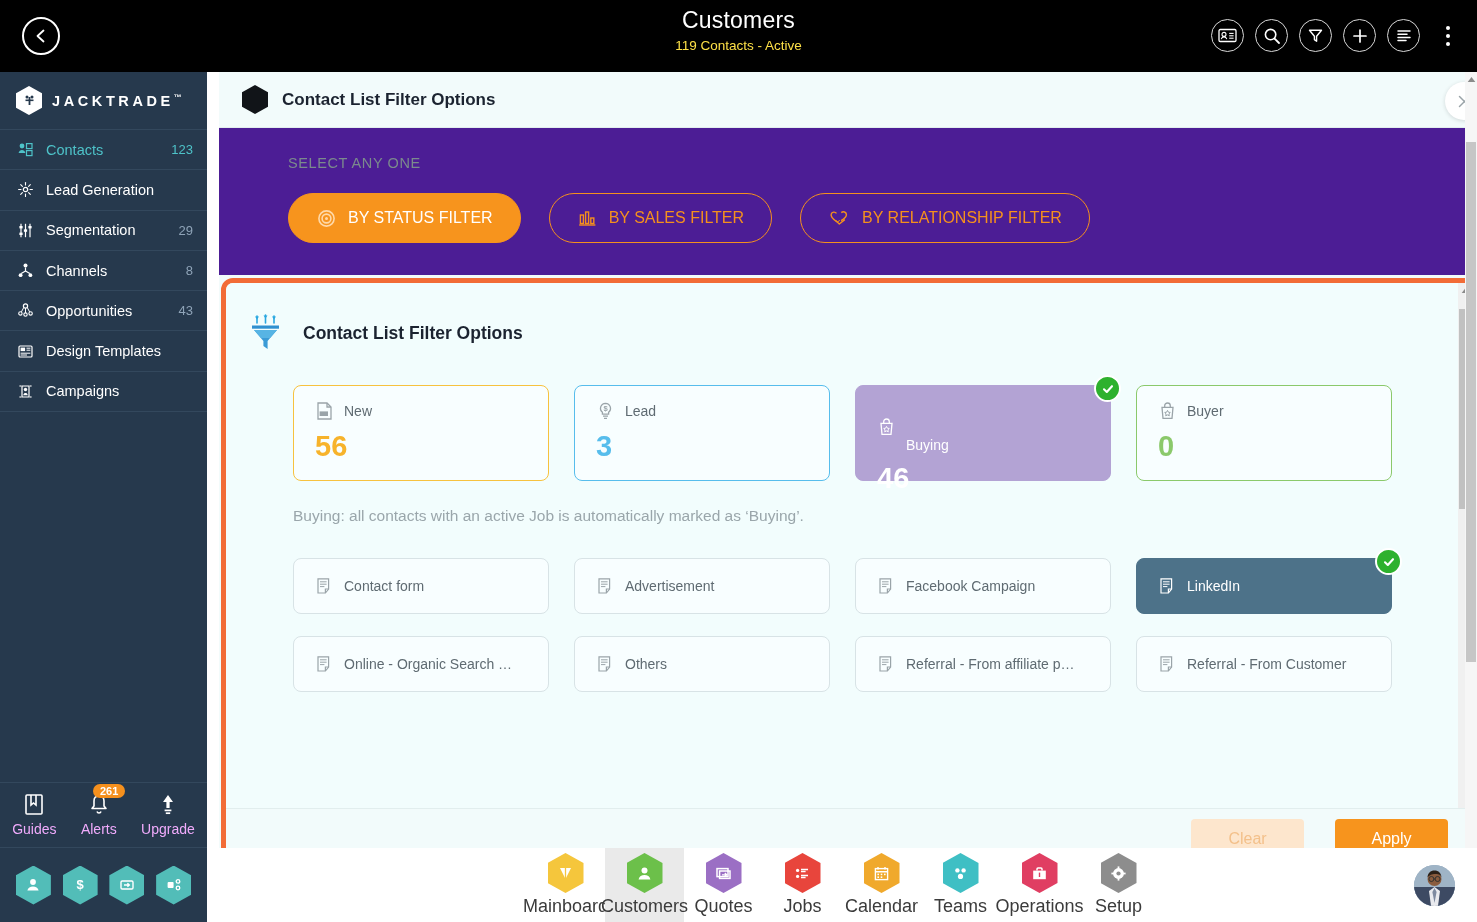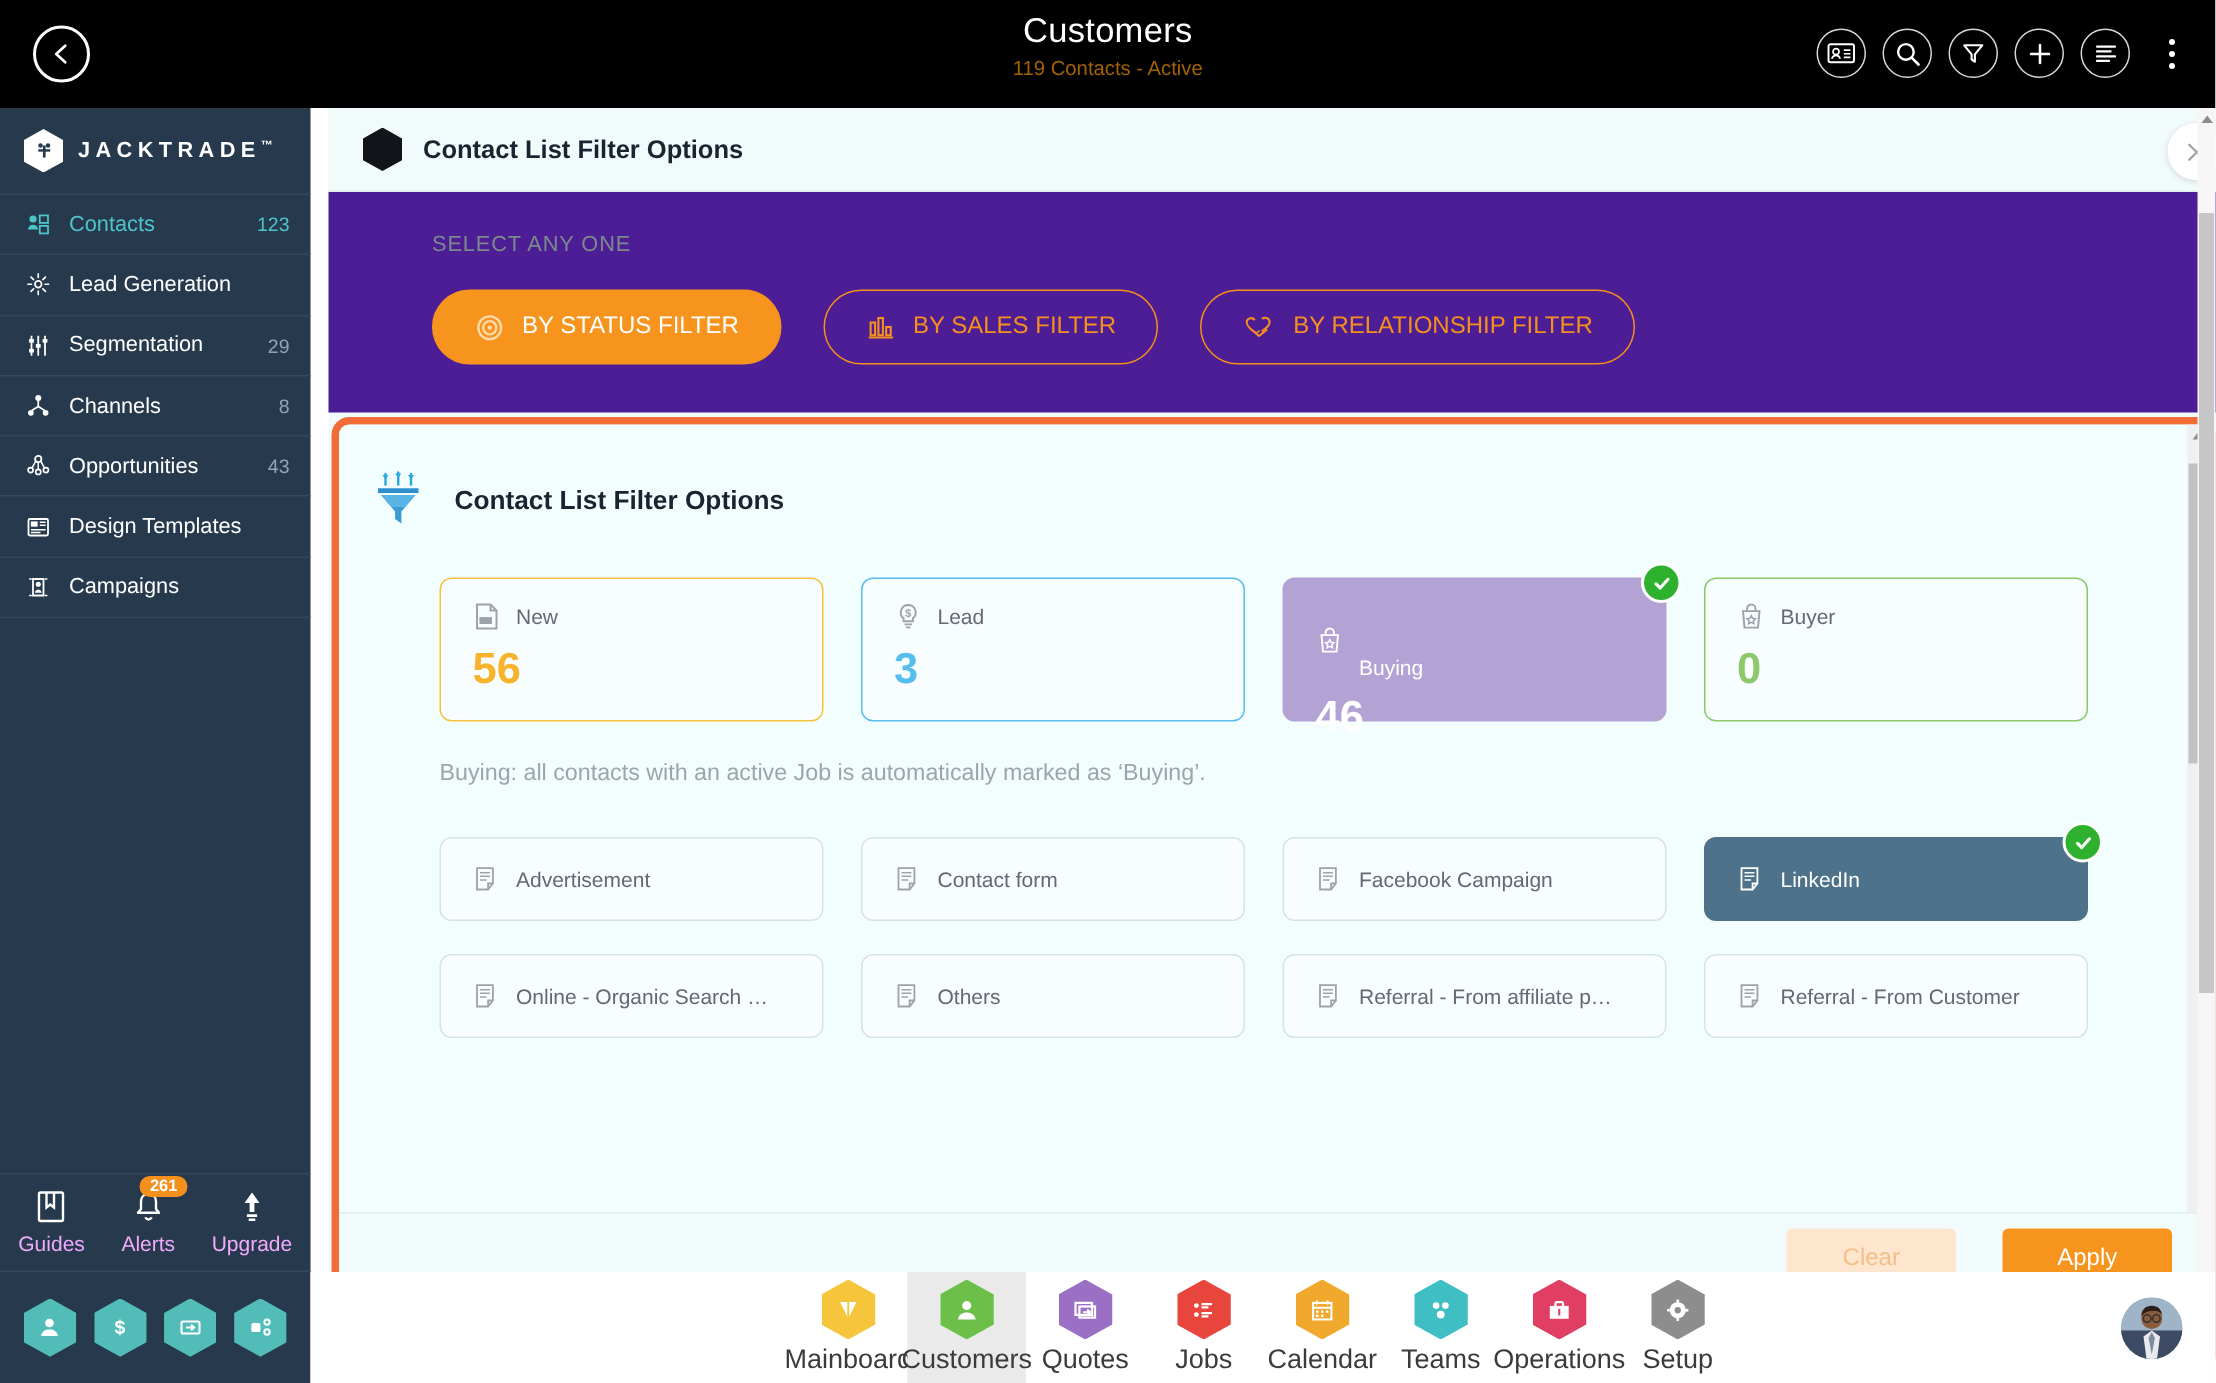--- a/index.html
+++ b/index.html
@@ -19,21 +19,21 @@
     position: absolute; left: 22px; top: 17px; width: 38px; height: 38px;
     border: 2px solid #fff; border-radius: 50%;
     display: flex; align-items: center; justify-content: center;
     cursor: pointer;
   }
   .back-btn svg { display:block; }
   .topbar-titles {
     position: absolute; left: 0; top: 7px; width: 1477px; text-align: center;
   }
   .topbar-title { font-size: 23px; font-weight: 400; letter-spacing: .2px; color:#fff; }
-  .topbar-sub { font-size: 13.5px; color: #a16207; margin-top: 4px; }
+  .topbar-sub { font-size: 13.5px; color: #fde047; margin-top: 4px; }
   .topbar-actions {
     position: absolute; right: 16px; top: 19px;
     display: flex; align-items: center; gap: 11px;
   }
   .ticon {
     width: 33px; height: 33px; border: 1.6px solid #d7d7d7; border-radius: 50%;
     display: flex; align-items: center; justify-content: center; cursor: pointer;
   }
   .kebab {
     width: 26px; height: 33px; display:flex; flex-direction:column;
@@ -590,31 +590,31 @@
 
         <div class="src-row" style="padding-top:33px;">
           <div class="src-card">
             <svg width="17" height="18" viewBox="0 0 17 18">
                 <path d="M3 1.8 H13.6 V12 L10.4 16 H3 Z" fill="none" stroke="#9aa4a9" stroke-width="1.2"></path>
                 <path d="M13.6 12 H10.4 V16" fill="none" stroke="#9aa4a9" stroke-width="1.2"></path>
                 <line x1="5" y1="4.8" x2="11.6" y2="4.8" stroke="#9aa4a9" stroke-width="1"></line>
                 <line x1="5" y1="7.2" x2="11.6" y2="7.2" stroke="#9aa4a9" stroke-width="1"></line>
                 <line x1="5" y1="9.6" x2="9.4" y2="9.6" stroke="#9aa4a9" stroke-width="1"></line>
               </svg>
-            <span class="src-label">Advertisement</span>
+            <span class="src-label">Contact form</span>
           </div>
           <div class="src-card">
             <svg width="17" height="18" viewBox="0 0 17 18">
                 <path d="M3 1.8 H13.6 V12 L10.4 16 H3 Z" fill="none" stroke="#9aa4a9" stroke-width="1.2"></path>
                 <path d="M13.6 12 H10.4 V16" fill="none" stroke="#9aa4a9" stroke-width="1.2"></path>
                 <line x1="5" y1="4.8" x2="11.6" y2="4.8" stroke="#9aa4a9" stroke-width="1"></line>
                 <line x1="5" y1="7.2" x2="11.6" y2="7.2" stroke="#9aa4a9" stroke-width="1"></line>
                 <line x1="5" y1="9.6" x2="9.4" y2="9.6" stroke="#9aa4a9" stroke-width="1"></line>
               </svg>
-            <span class="src-label">Contact form</span>
+            <span class="src-label">Advertisement</span>
           </div>
           <div class="src-card">
             <svg width="17" height="18" viewBox="0 0 17 18">
                 <path d="M3 1.8 H13.6 V12 L10.4 16 H3 Z" fill="none" stroke="#9aa4a9" stroke-width="1.2"></path>
                 <path d="M13.6 12 H10.4 V16" fill="none" stroke="#9aa4a9" stroke-width="1.2"></path>
                 <line x1="5" y1="4.8" x2="11.6" y2="4.8" stroke="#9aa4a9" stroke-width="1"></line>
                 <line x1="5" y1="7.2" x2="11.6" y2="7.2" stroke="#9aa4a9" stroke-width="1"></line>
                 <line x1="5" y1="9.6" x2="9.4" y2="9.6" stroke="#9aa4a9" stroke-width="1"></line>
               </svg>
             <span class="src-label">Facebook Campaign</span>

